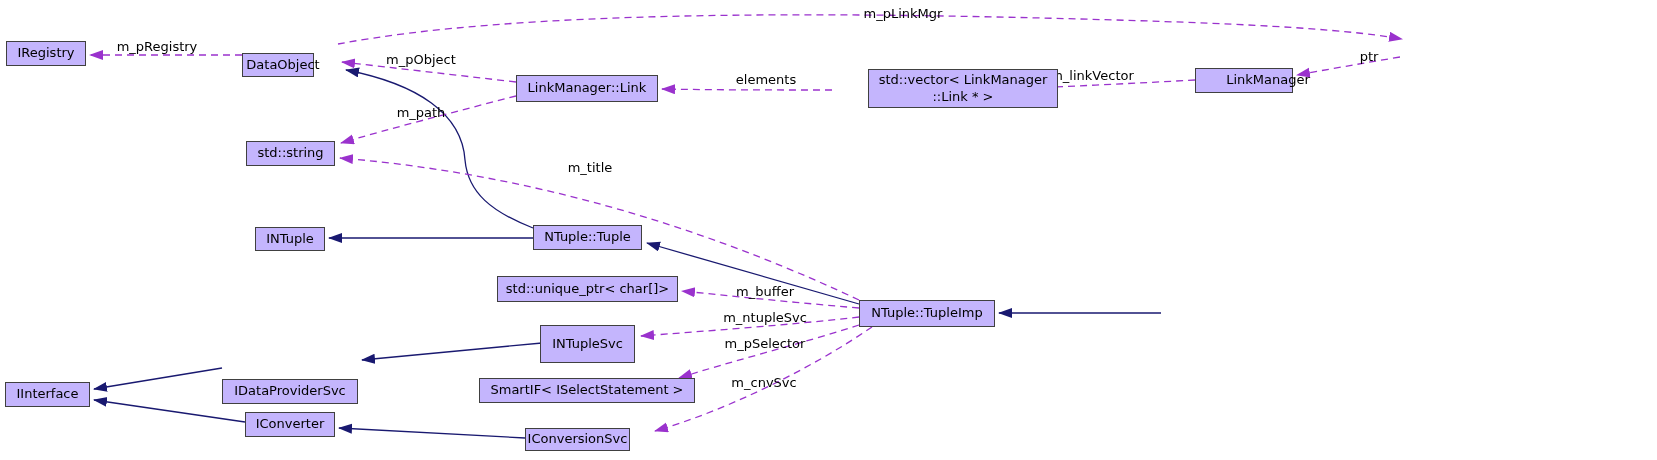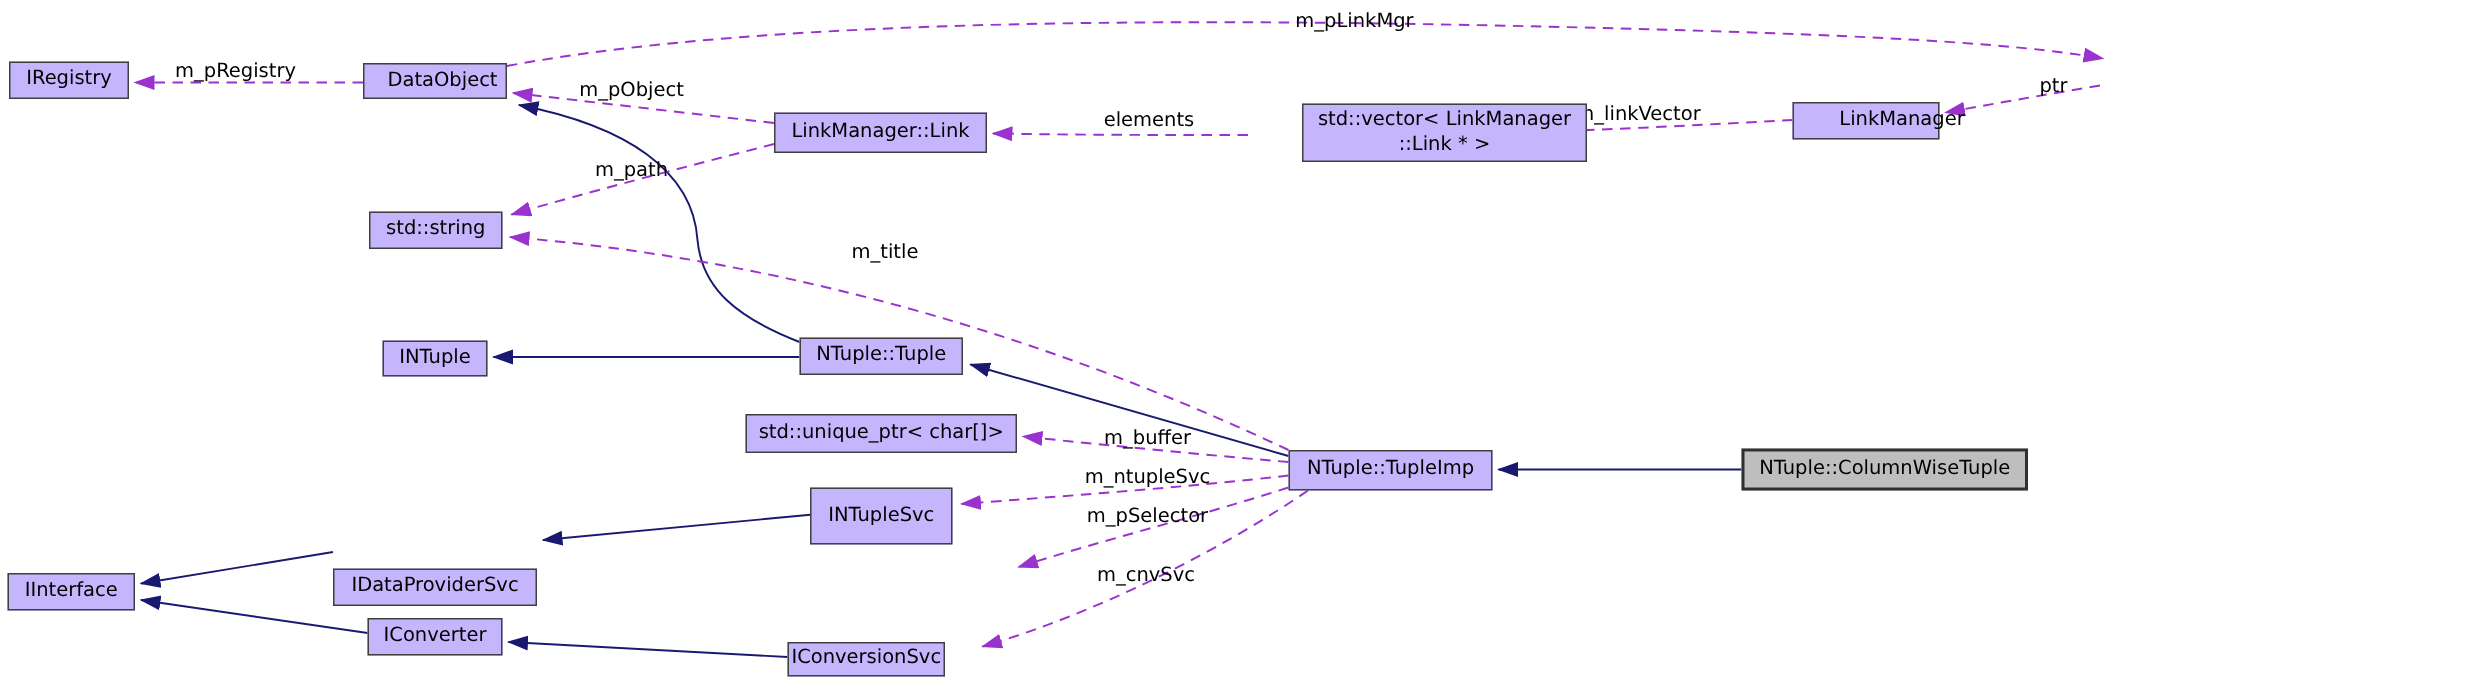--- a/index.html
+++ b/index.html
@@ -79,29 +79,29 @@
         <text x="1092" y="80" class="edge-label">m_linkVector</text>
         <text x="1369" y="61" class="edge-label">ptr</text>
         <text x="590" y="172" class="edge-label">m_title</text>
         <text x="765" y="296" class="edge-label">m_buffer</text>
         <text x="765" y="322" class="edge-label">m_ntupleSvc</text>
         <text x="765" y="348" class="edge-label">m_pSelector</text>
         <text x="764" y="387" class="edge-label">m_cnvSvc</text>
       </g>
   </svg>
 <div class="node" style="left: 6px; top: 41px; width: 80px; height: 25px;">IRegistry</div>
-    <div class="node" style="left: 242px; top: 42px; width: 96px; height: 24px; padding-left: 10px;">DataObject</div>
+    <div class="node" style="left: 242px; top: 53px; width: 72px; height: 24px; padding-left: 10px;">DataObject</div>
     <div class="node" style="left: 516px; top: 75px; width: 142px; height: 27px;">LinkManager::Link</div>
     <div class="node" style="left: 832px; top: 69px; width: 190px; height: 39px; margin-left: 36px;">std::vector&lt; LinkManager
 ::Link * &gt;</div>
     <div class="node" style="left: 1195px; top: 68px; width: 98px; height: 25px; padding-left: 48px;">LinkManager</div>
     <div class="node" style="left: 246px; top: 141px; width: 89px; height: 25px;">std::string</div>
     <div class="node" style="left: 255px; top: 227px; width: 70px; height: 24px;">INTuple</div>
     <div class="node" style="left: 533px; top: 225px; width: 109px; height: 25px;">NTuple::Tuple</div>
     <div class="node" style="left: 497px; top: 276px; width: 181px; height: 26px;">std::unique_ptr&lt; char[]&gt;</div>
     <div class="node" style="left: 859px; top: 300px; width: 136px; height: 27px;">NTuple::TupleImp</div>
-    <div class="node selected" style="left: 1161px; top: 299px; width: 191px; height: 28px;">NTuple::ColumnWiseTuple</div>
     <div class="node" style="left: 540px; top: 325px; width: 95px; height: 38px;">INTupleSvc</div>
+    <div class="node" style="left: 479px; top: 378px; width: 216px; height: 25px;">SmartIF&lt; ISelectStatement &gt;</div>
     <div class="node" style="left: 222px; top: 355px; width: 136px; height: 25px; margin-top: 24px;">IDataProviderSvc</div>
     <div class="node" style="left: 5px; top: 382px; width: 85px; height: 25px;">IInterface</div>
     <div class="node" style="left: 245px; top: 412px; width: 90px; height: 25px;">IConverter</div>
     <div class="node" style="left: 525px; top: 428px; width: 105px; height: 23px;">IConversionSvc</div>
   </div>
 
 </body></html>

